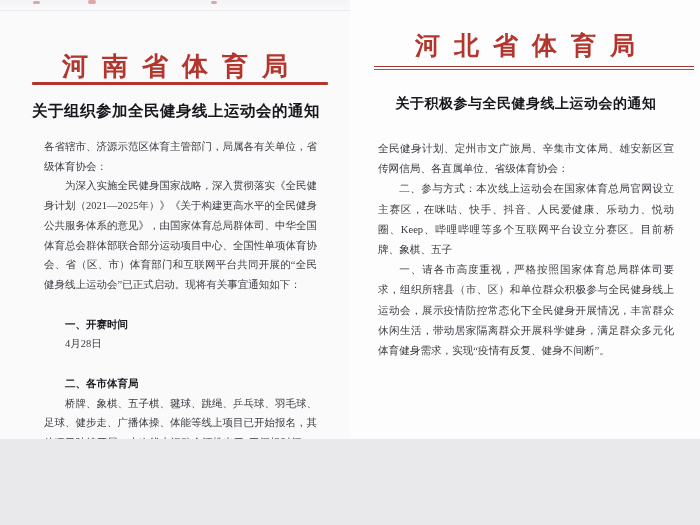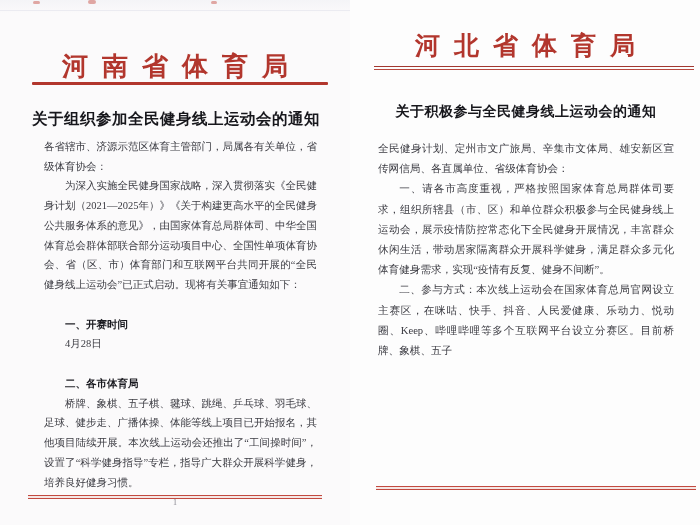--- a/index.html
+++ b/index.html
@@ -1,17 +1,17 @@
 <!DOCTYPE html>
 <html><head>
 <meta charset="utf-8">
 <style>
   html,body{margin:0;padding:0;background:#e9e9ec;}
   .canvas{
-    position:relative;width:700px;height:525px;margin:0 auto;overflow:hidden;
+    position:relative;width:700px;height:439px;margin:0 auto;overflow:hidden;
     background:#fdfdfe;
     font-family:"Liberation Serif","DejaVu Serif",serif;
   }
   .page{position:absolute;top:0;height:525px;width:350px;}
   .page-l{left:0;background:linear-gradient(180deg,#f4f4f7 0px,#fbfafb 14px,#fbfafb 100%);}
   .page-r{left:350px;background:#fdfdfd;}
   .top-strip{position:absolute;left:0;top:10px;width:100%;height:1px;background:#e7e7ef;opacity:.8;}
   .speck{position:absolute;border-radius:2px;background:rgba(198,72,60,.45);}
   .s1{left:33px;top:1px;width:7px;height:3px;}
   .s2{left:88px;top:0px;width:8px;height:4px;}
@@ -26,21 +26,21 @@
 
   .rule{position:absolute;}
   .rule-single{left:32px;right:22px;top:82px;height:2.6px;background:#b2362d;border-radius:1px;}
   .rule-double-hdr{left:24px;right:6px;top:66px;height:2.2px;
     border-top:1.6px solid #a23830;border-bottom:1.2px solid #b84a40;}
   .footer-rule{height:1.8px;border-top:1.3px solid #c24a40;border-bottom:1.3px solid #c24a40;background:#f5e7e5;}
   .fr-l{left:28px;right:28px;top:495px;}
   .fr-r{left:26px;right:4px;top:486px;}
 
   .doc-title{
-    position:absolute;left:14px;right:12px;margin:8px;text-align:center;
+    position:absolute;left:14px;right:12px;margin:0;text-align:center;
     font-weight:700;color:#17171c;letter-spacing:.5px;white-space:nowrap;
   }
   .title-l{top:101px;font-size:15.5px;}
   .title-r{top:95px;font-size:14px;}
 
   .body{position:absolute;text-align:justify;color:#3b3b42;}
   .body p{margin:0;text-indent:2em;}
   .body p.salutation{text-indent:0;}
   .body p.heading{font-weight:700;color:#1a1a20;margin-top:20px;}
   .body-l{left:44px;right:33px;top:137px;font-size:10.5px;line-height:19.7px;}
@@ -81,20 +81,20 @@
   </section>
 
   <section class="page page-r">
     <h1 class="agency agency-r">河北省体育局</h1>
     <div class="rule rule-double-hdr"></div>
 
     <h2 class="doc-title title-r">关于积极参与全民健身线上运动会的通知</h2>
 
     <div class="body body-r">
       <p class="salutation">全民健身计划、定州市文广旅局、辛集市文体局、雄安新区宣传网信局、各直属单位、省级体育协会：</p>
+      <p>二、参与方式：本次线上运动会在国家体育总局官网设立主赛区，在咪咕、快手、抖音、人民爱健康、乐动力、悦动圈、Keep、哔哩哔哩等多个互联网平台设立分赛区。目前桥牌、象棋、五子</p>
       <p>一、请各市高度重视，严格按照国家体育总局群体司要求，组织所辖县（市、区）和单位群众积极参与全民健身线上运动会，展示疫情防控常态化下全民健身开展情况，丰富群众休闲生活，带动居家隔离群众开展科学健身，满足群众多元化体育健身需求，实现“疫情有反复、健身不间断”。</p>
-      <p>二、参与方式：本次线上运动会在国家体育总局官网设立主赛区，在咪咕、快手、抖音、人民爱健康、乐动力、悦动圈、Keep、哔哩哔哩等多个互联网平台设立分赛区。目前桥牌、象棋、五子</p>
     </div>
 
     <div class="rule footer-rule fr-r"></div>
   </section>
 
 </div>
 
 </body></html>

